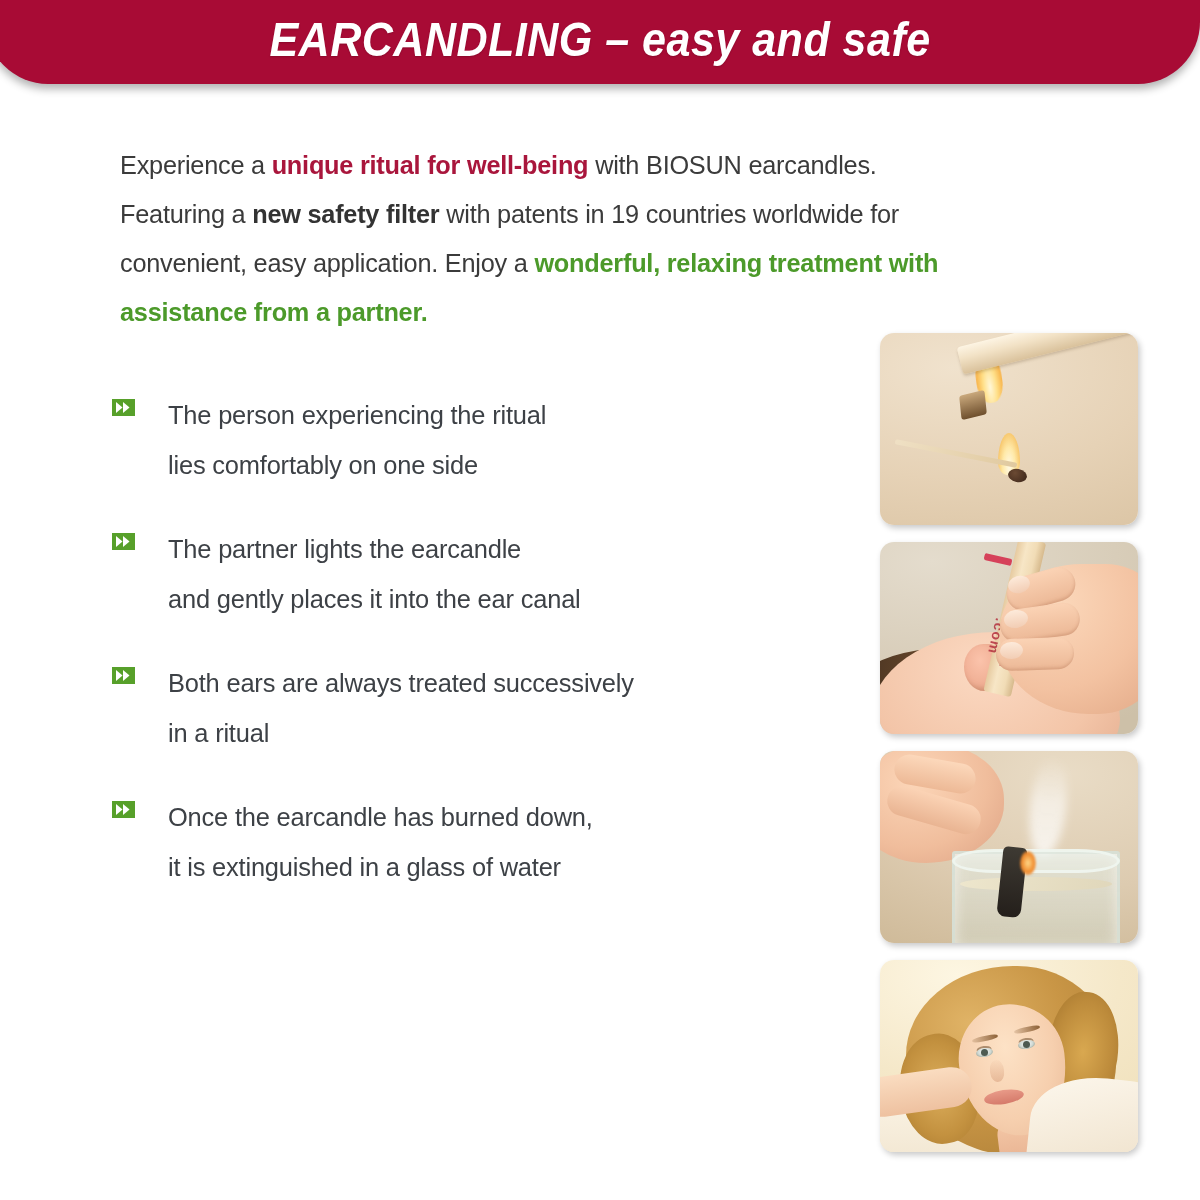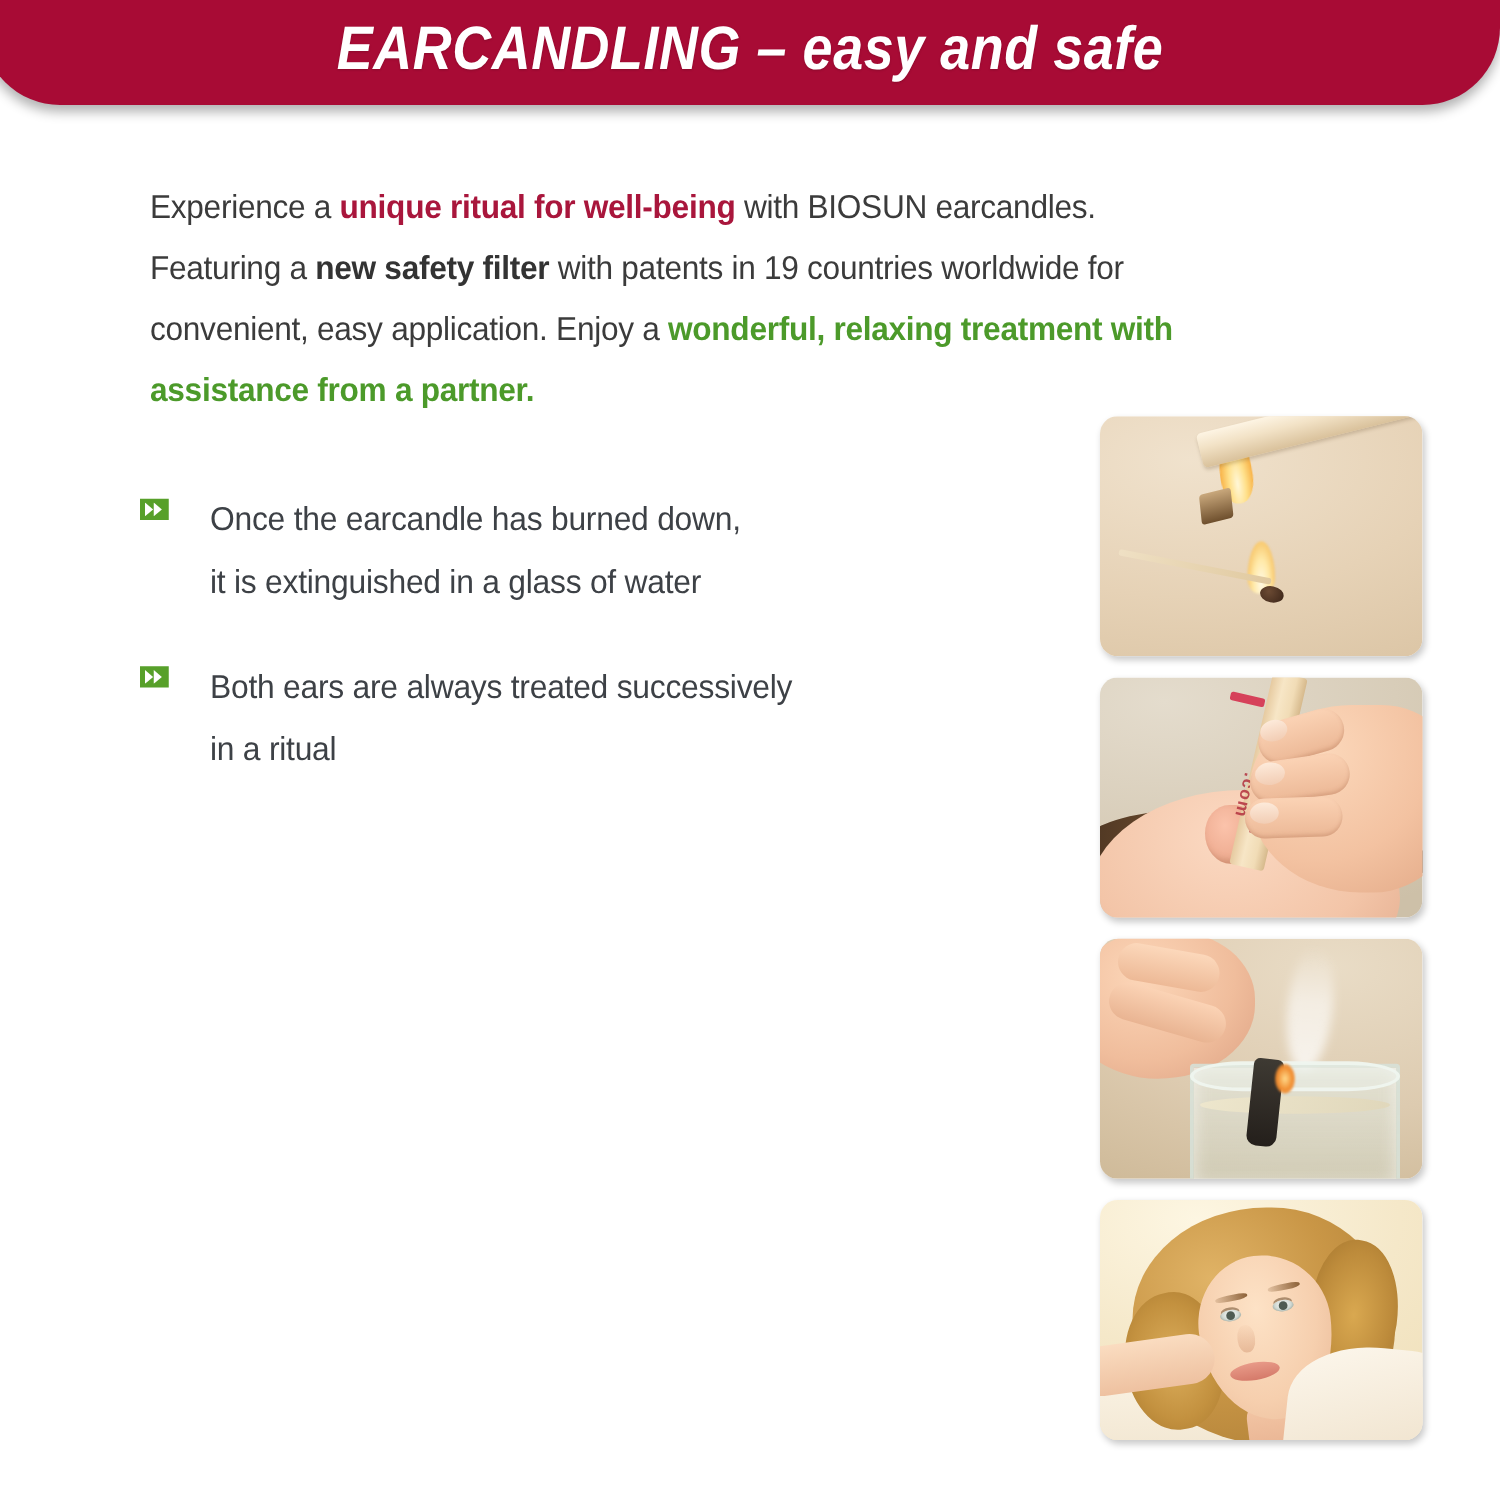--- a/index.html
+++ b/index.html
@@ -489,43 +489,63 @@
 
   <div class="banner-wrap">
     <div class="banner"></div>
     <div class="banner-title">EARCANDLING – easy and safe</div>
   </div>
 
   <div class="intro"><span>Experience a </span><span class="hl-red">unique ritual for well-being</span><span> with BIOSUN earcandles. Featuring a </span><span class="hl-dark"> new safety filter</span><span> with patents in 19 countries worldwide for convenient, easy application. Enjoy a </span><span class="hl-green">wonderful, relaxing treatment with assistance from a partner.</span></div>
 
   <div class="bullets">
 
-
-
+    <div class="bullet-row">
+      <span class="bullet-icon">
+        <svg width="15" height="11" viewBox="0 0 15 11">
+            <polygon points="0,0 6.5,5.5 0,11" fill="#ffffff"></polygon>
+            <polygon points="7,0 13.5,5.5 7,11" fill="#ffffff"></polygon>
+          </svg>
+      </span>
+      <span class="bullet-text">The person experiencing the ritual
+lies comfortably on one side</span>
+    </div>
+
+    <div class="bullet-row">
+      <span class="bullet-icon">
+        <svg width="15" height="11" viewBox="0 0 15 11">
+            <polygon points="0,0 6.5,5.5 0,11" fill="#ffffff"></polygon>
+            <polygon points="7,0 13.5,5.5 7,11" fill="#ffffff"></polygon>
+          </svg>
+      </span>
+      <span class="bullet-text">The partner lights the earcandle
+and gently places it into the ear canal</span>
+    </div>
+
+
+    <div class="bullet-row">
+      <span class="bullet-icon">
+        <svg width="15" height="11" viewBox="0 0 15 11">
+            <polygon points="0,0 6.5,5.5 0,11" fill="#ffffff"></polygon>
+            <polygon points="7,0 13.5,5.5 7,11" fill="#ffffff"></polygon>
+          </svg>
+      </span>
+      <span class="bullet-text">Both ears are always treated successively
+in a ritual</span>
+    </div>
 
     <div class="bullet-row">
       <span class="bullet-icon">
         <svg width="15" height="11" viewBox="0 0 15 11">
             <polygon points="0,0 6.5,5.5 0,11" fill="#ffffff"></polygon>
             <polygon points="7,0 13.5,5.5 7,11" fill="#ffffff"></polygon>
           </svg>
       </span>
       <span class="bullet-text">Once the earcandle has burned down,
 it is extinguished in a glass of water</span>
-    </div>
-
-    <div class="bullet-row">
-      <span class="bullet-icon">
-        <svg width="15" height="11" viewBox="0 0 15 11">
-            <polygon points="0,0 6.5,5.5 0,11" fill="#ffffff"></polygon>
-            <polygon points="7,0 13.5,5.5 7,11" fill="#ffffff"></polygon>
-          </svg>
-      </span>
-      <span class="bullet-text">Both ears are always treated successively
-in a ritual</span>
     </div>
 
 
   </div>
 
   <div class="photos">
 
     <div class="photo">
       <div class="photo-inner">
         <div class="p1-bg"></div>

